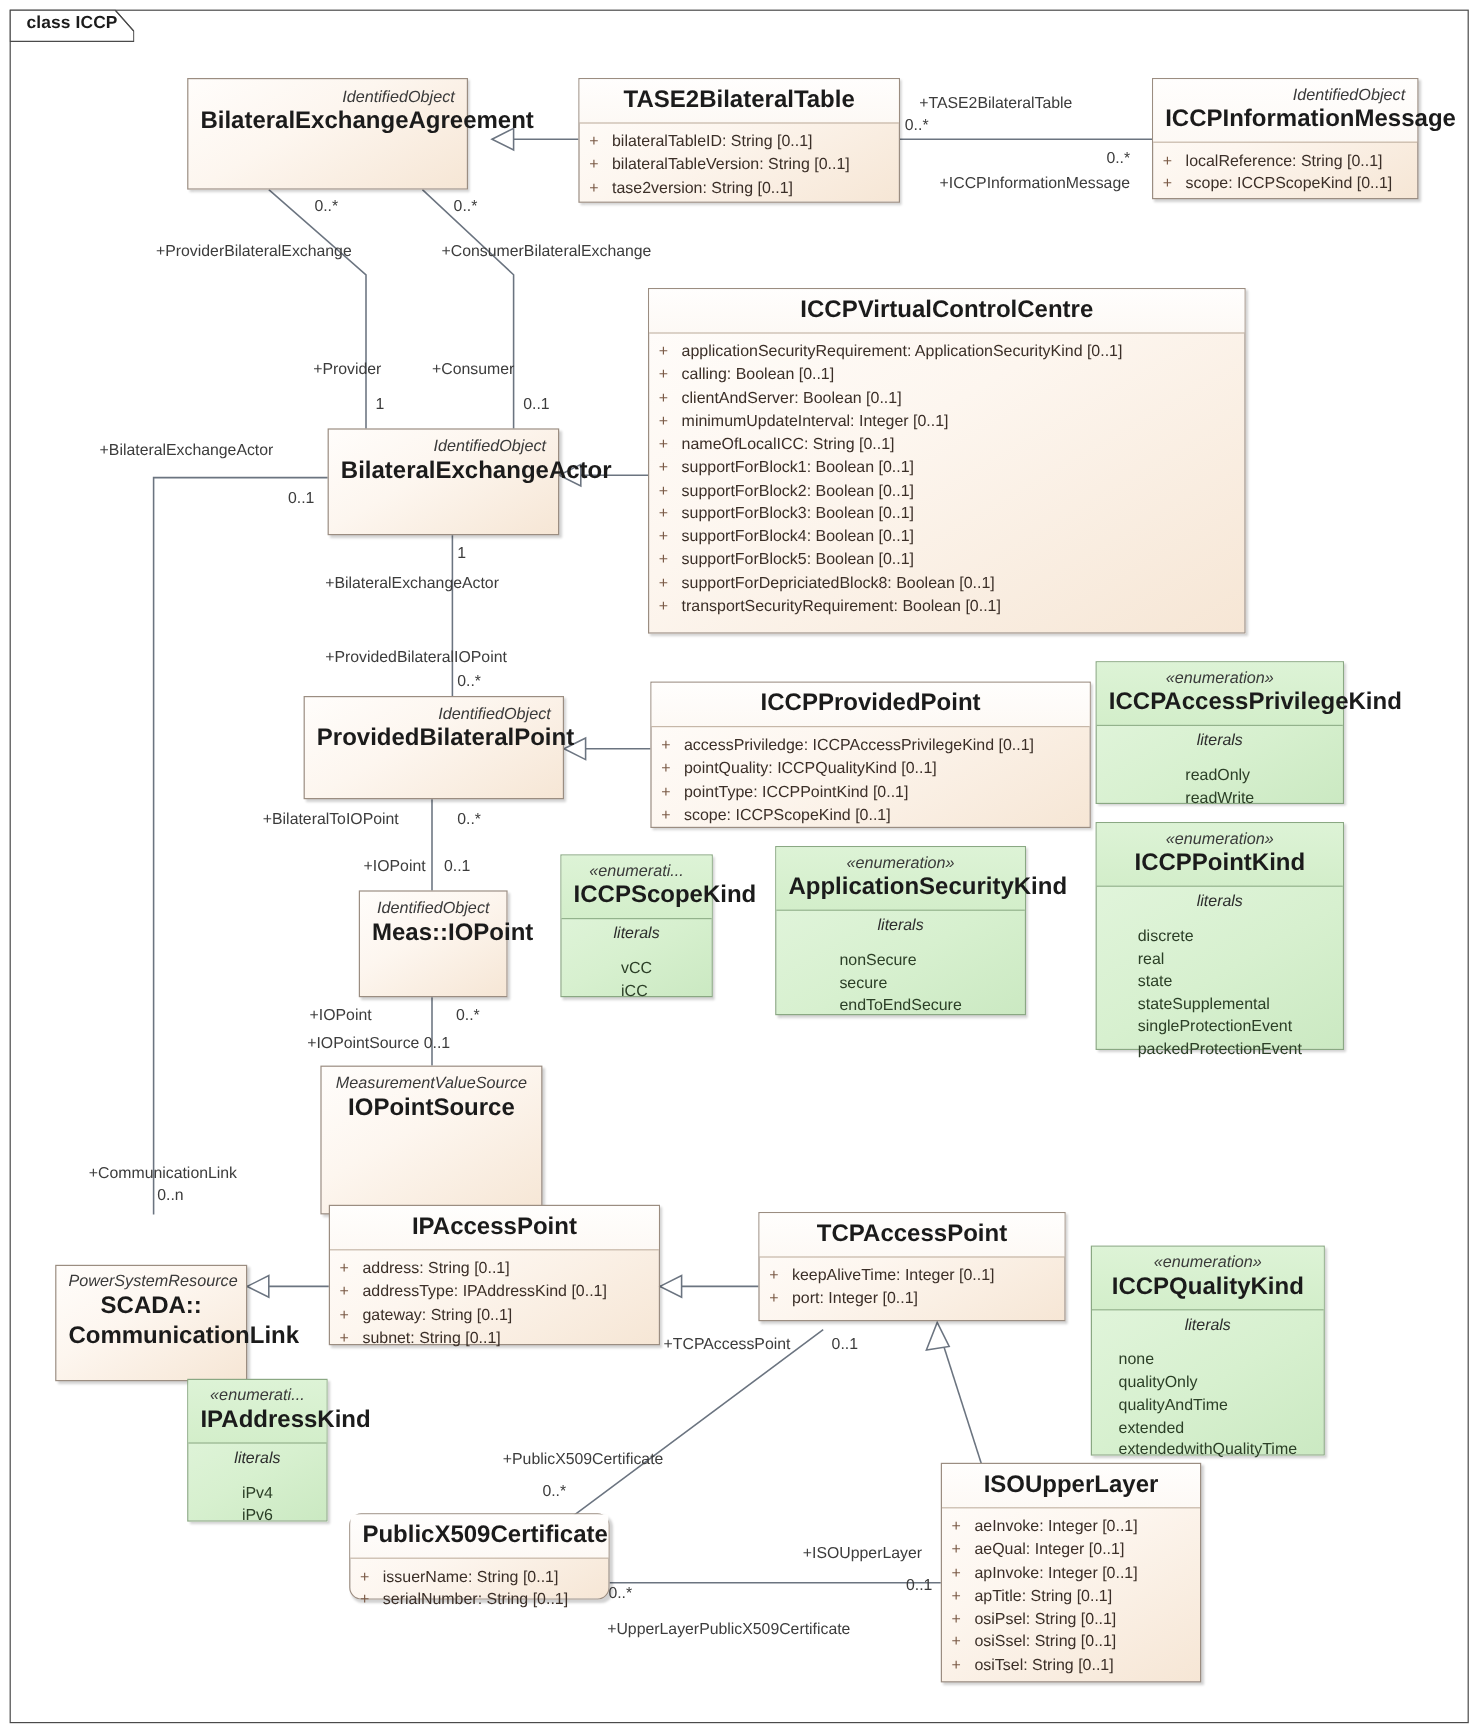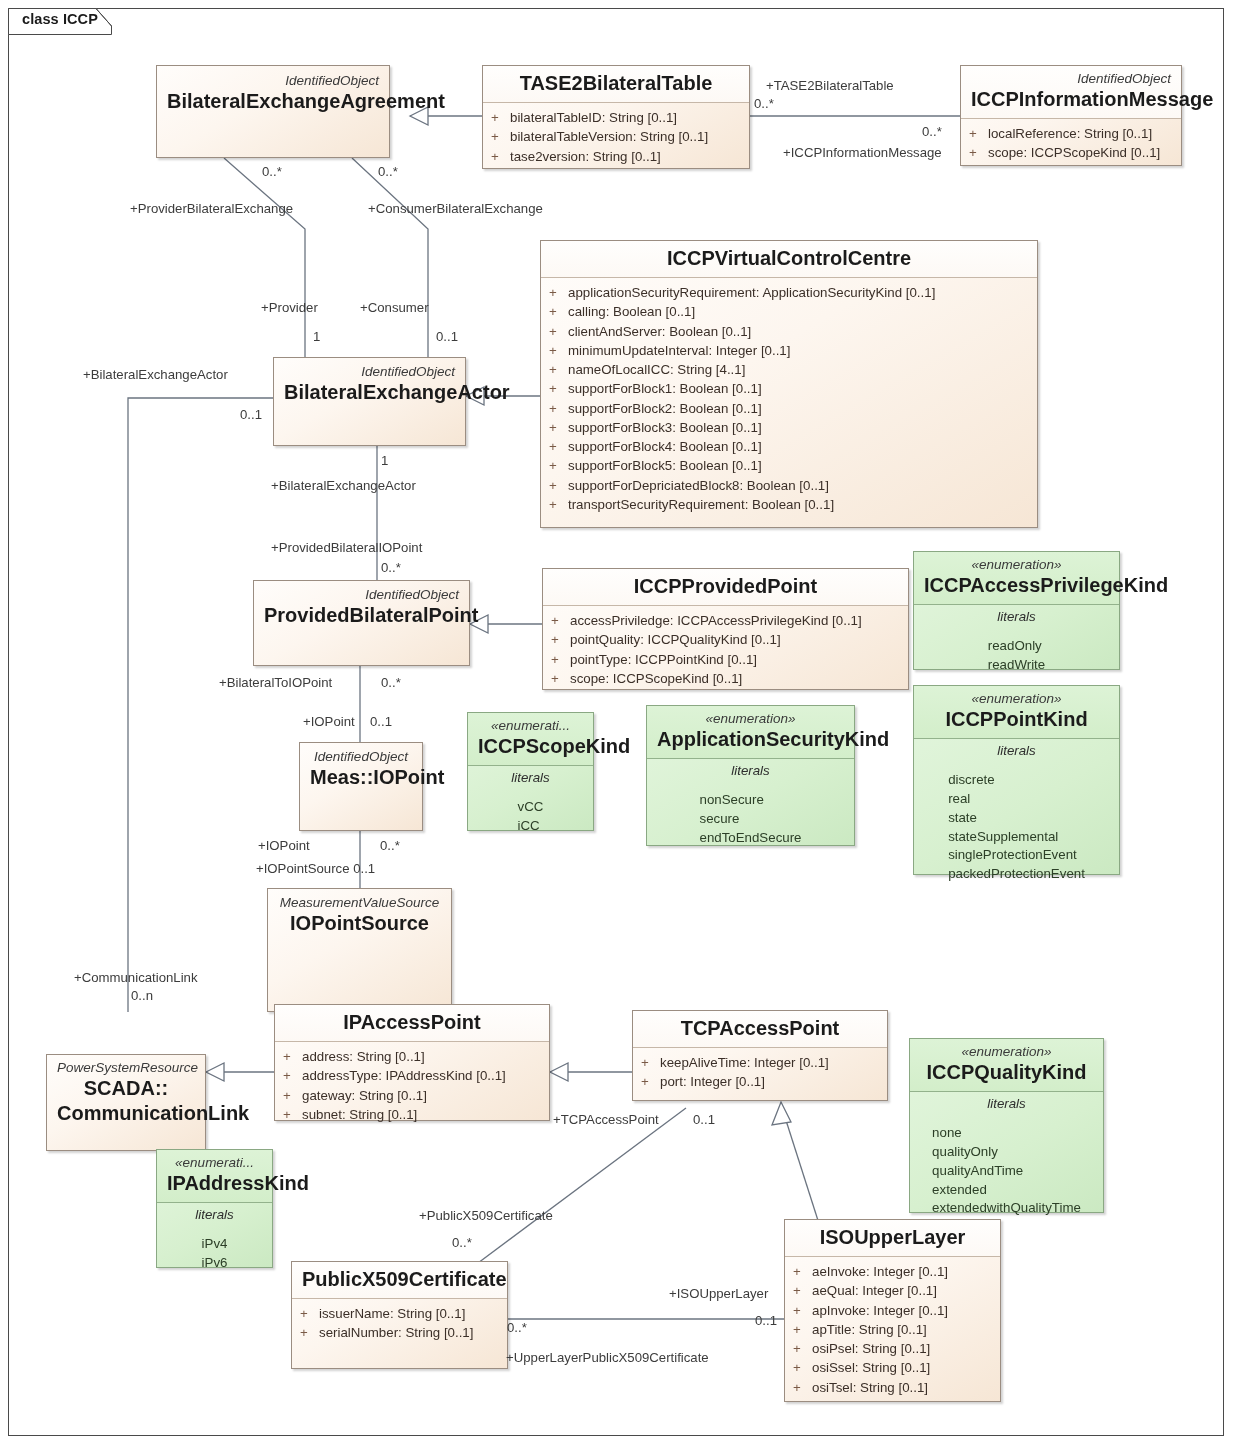--- a/index.html
+++ b/index.html
@@ -157,21 +157,21 @@
       <div class="attr">
           <span class="vis">+</span>
           <span>clientAndServer: Boolean [0..1]</span>
         </div>
       <div class="attr">
           <span class="vis">+</span>
           <span>minimumUpdateInterval: Integer [0..1]</span>
         </div>
       <div class="attr">
           <span class="vis">+</span>
-          <span>nameOfLocalICC: String [4..1]</span>
+          <span>nameOfLocalICC: String [0..1]</span>
         </div>
       <div class="attr">
           <span class="vis">+</span>
           <span>supportForBlock1: Boolean [0..1]</span>
         </div>
       <div class="attr">
           <span class="vis">+</span>
           <span>supportForBlock2: Boolean [0..1]</span>
         </div>
       <div class="attr">
@@ -290,21 +290,21 @@
           <span class="vis">+</span>
           <span>keepAliveTime: Integer [0..1]</span>
         </div>
       <div class="attr">
           <span class="vis">+</span>
           <span>port: Integer [0..1]</span>
         </div>
     </div>
   </div>
 
-  <div class="node cls" style="left:291px;top:1261px;width:217px;height:108px;">
+  <div class="node cls" style="left:291px;top:1261px;width:217px;height:72px;border-radius:10px;">
     <div class="hdr">
       <div class="cname">PublicX509Certificate</div>
     </div>
     <div class="attrs">
       <div class="attr">
           <span class="vis">+</span>
           <span>issuerName: String [0..1]</span>
         </div>
       <div class="attr">
           <span class="vis">+</span>

